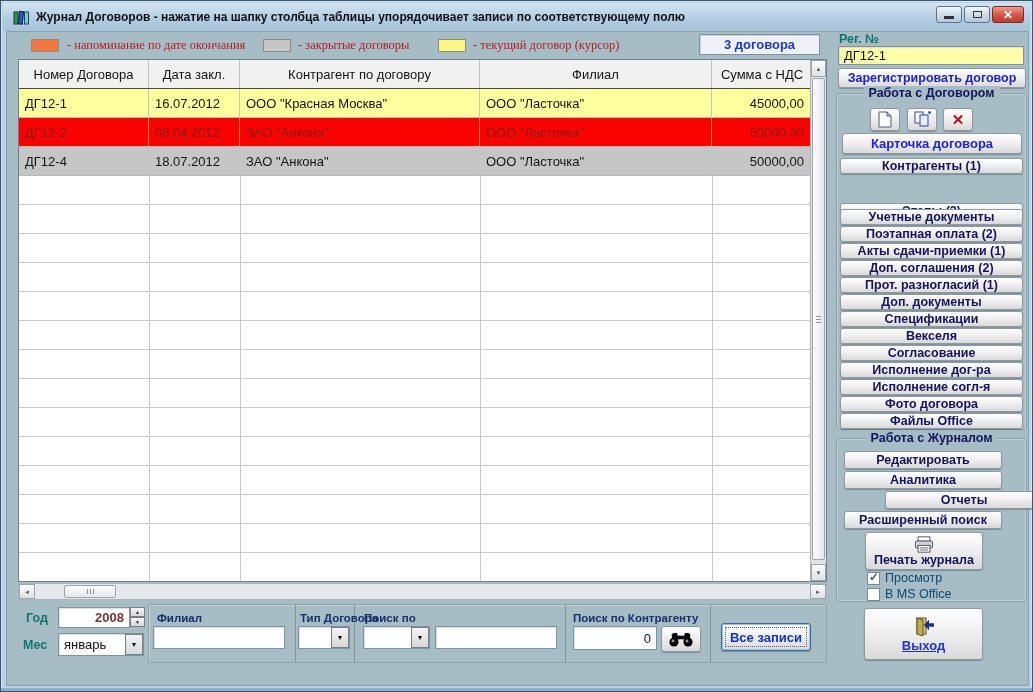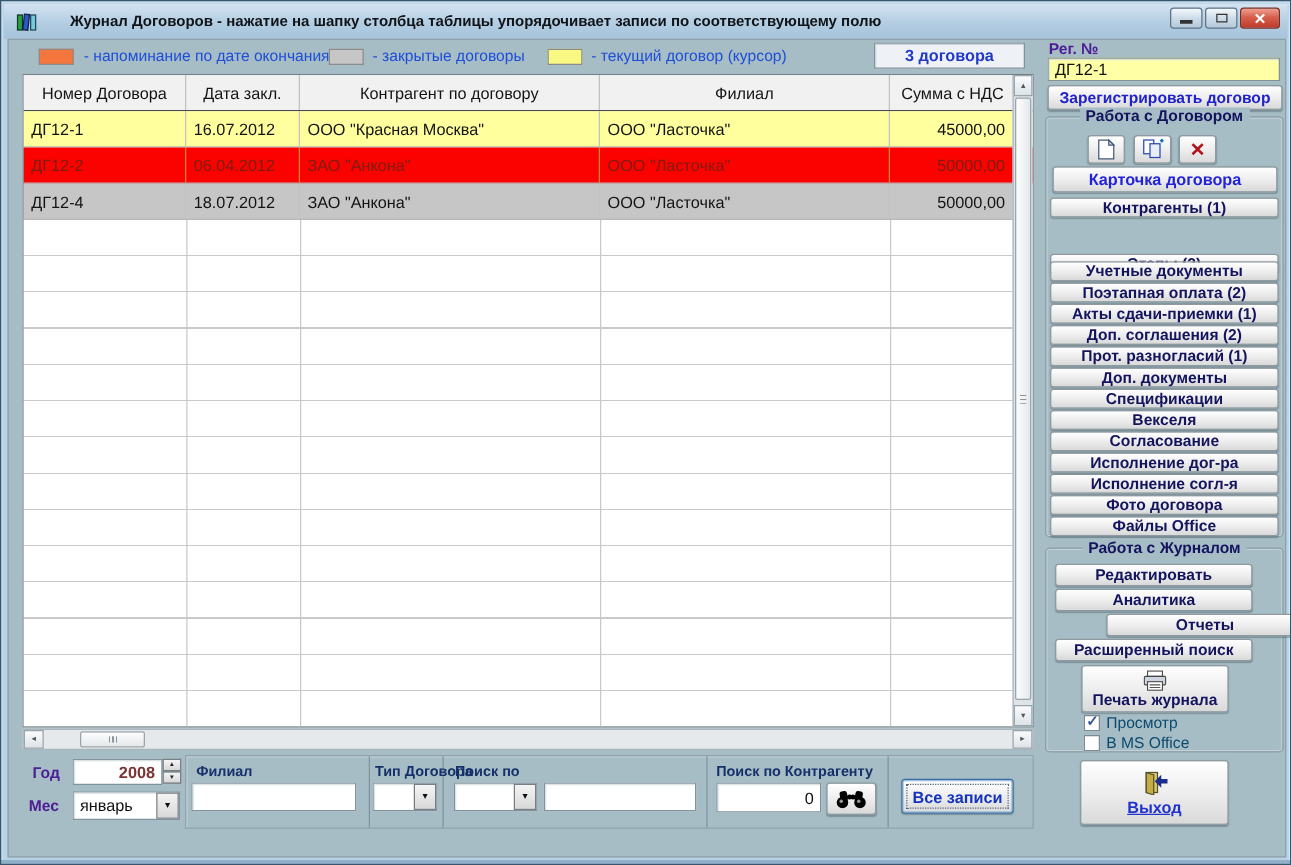--- a/index.html
+++ b/index.html
@@ -4,54 +4,54 @@
 <style>
   * { margin:0; padding:0; box-sizing:border-box; }
   html,body { background:#dfe7ec; font-family:"Liberation Sans", sans-serif; }
   .window { position:relative; width:1033px; height:692px; background:#b9d3e6;
             border:1px solid #35566e; box-shadow: inset 0 -3px 0 #8fb0c8, inset 0 0 0 1px #d3e4f1; overflow:hidden; }
   .abs { position:absolute; }
 
   
   .titlebar { position:absolute; left:2px; top:2px; right:2px; height:28px;
               background:linear-gradient(180deg,#d3e3f2,#b3cde2 55%,#a6c4db);
-              display:flex; align-items:center;gap:20px; }
+              display:flex; align-items:center; }
   .title-text { font-size:12px; font-weight:bold; color:#101418; margin-left:6px; }
   .app-icon { margin-left:10px; display:flex; }
   .win-buttons { position:absolute; right:6px; top:3px; display:flex; gap:2px; }
   .wbtn { width:26px; height:17px; border:1px solid #5e7387; border-radius:3px;
           background:linear-gradient(180deg,#f4f8fb,#cddce9 50%,#b6cadb);
           display:flex; align-items:center; justify-content:center;
           font-size:10px; color:#222; }
   .wbtn.close { width:32px; background:linear-gradient(180deg,#f0a090,#d6604d 45%,#c03a2b);
                 color:#fff; font-weight:bold; font-size:12px; border-color:#7c2d22; }
   .wbtn .maxbox { width:9px; height:7px; border:1px solid #333; background:transparent; }
   .wbtn .minbar { width:10px; height:3px; background:#333; margin-top:6px; }
 
   
   .client { position:absolute; left:5px; top:30px; width:1023px; height:655px;
             background:#a7bdc5; border:1px solid #8ba0ab; }
 
   
   .legend-swatch { height:13px; width:28px; border:1px solid #8b8b8b; }
-  .legend-label { font-size:12.5px; color:#1d4ed8; }
+  .legend-label { font-size:12.5px; color:#b91c1c;font-family:Liberation Serif, serif; }
   .count-panel { background:#eef2f6; border:1px solid #7f939e;
                  box-shadow: inset 1px 1px 0 #c9d4da; display:flex; align-items:center; justify-content:center;
                  font-size:13px; font-weight:bold; color:#2238c8; }
 
   
   .btn { background:linear-gradient(180deg,#ffffff,#ececec 55%,#d9d9d9);
          border:1px solid #8f9aa0; border-radius:3px; color:#14145e; font-weight:bold;
          display:flex; align-items:center; justify-content:center; font-size:12.5px;
          box-shadow:0 1px 1px rgba(40,60,70,.35); cursor:default; }
   .btn.blue-text { color:#2222dd; }
   .field { background:#fff; border:1px solid #7f939e; box-shadow: inset 1px 1px 1px #d7dde1;
            font-size:13px; color:#101010; padding:0 5px; font-family:"Liberation Sans",sans-serif; }
   .label-navy { font-size:11.5px; font-weight:bold; color:#15306a; }
-  .label-black { font-size:12.5px; font-weight:bold; color:#4c1d95; }
+  .label-black { font-size:12.5px; font-weight:bold; color:#0f766e; }
   .combo-arrow { background:linear-gradient(180deg,#f4f4f4,#d8d8d8); border:1px solid #777e84;
                  display:flex; align-items:center; justify-content:center; font-size:7px; color:#111; }
   .groupbox { border:1px solid #8a9ea8; border-radius:4px; box-shadow: inset 0 0 0 1px #c3d1d7; }
   .group-title { position:absolute; top:-8px; left:50%; transform:translateX(-50%);
                  background:#a7bdc5; padding:0 5px; font-size:12.5px; font-weight:bold;
                  color:#14145e; white-space:nowrap; }
   .divider-v { position:absolute; width:1px; background:#7f939d; }
 
   
   .tablebox { position:absolute; left:17px; top:58px; width:809px; height:523px;

